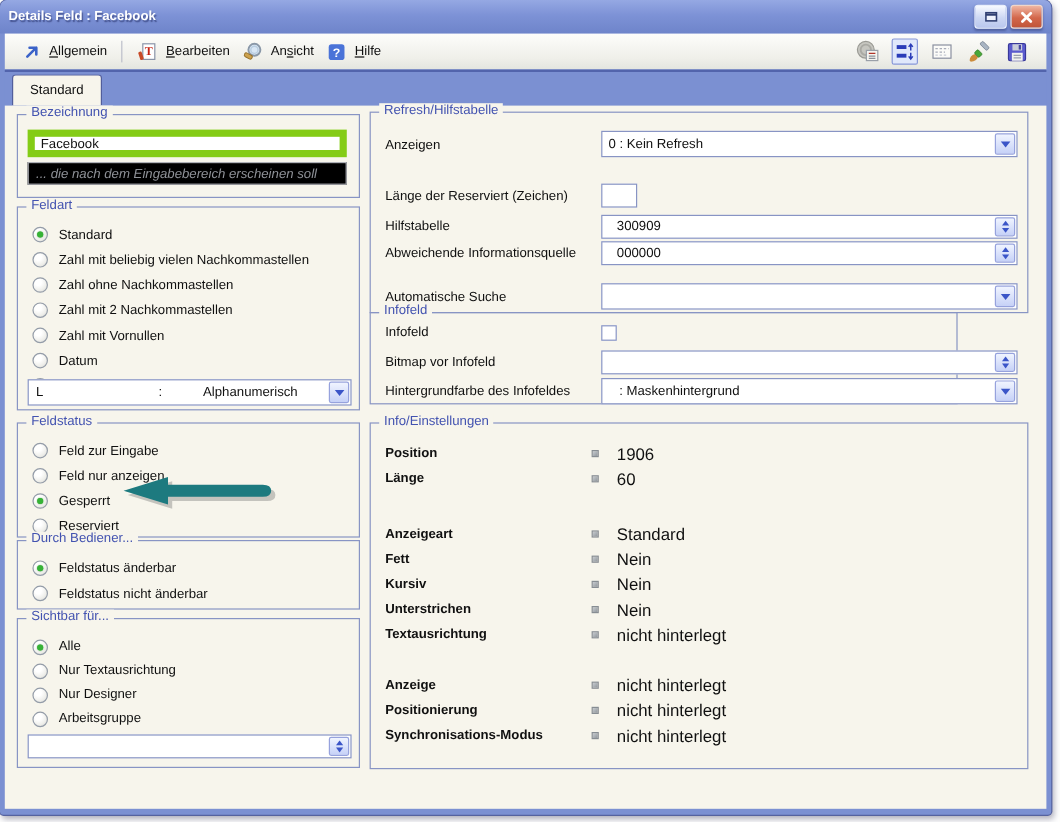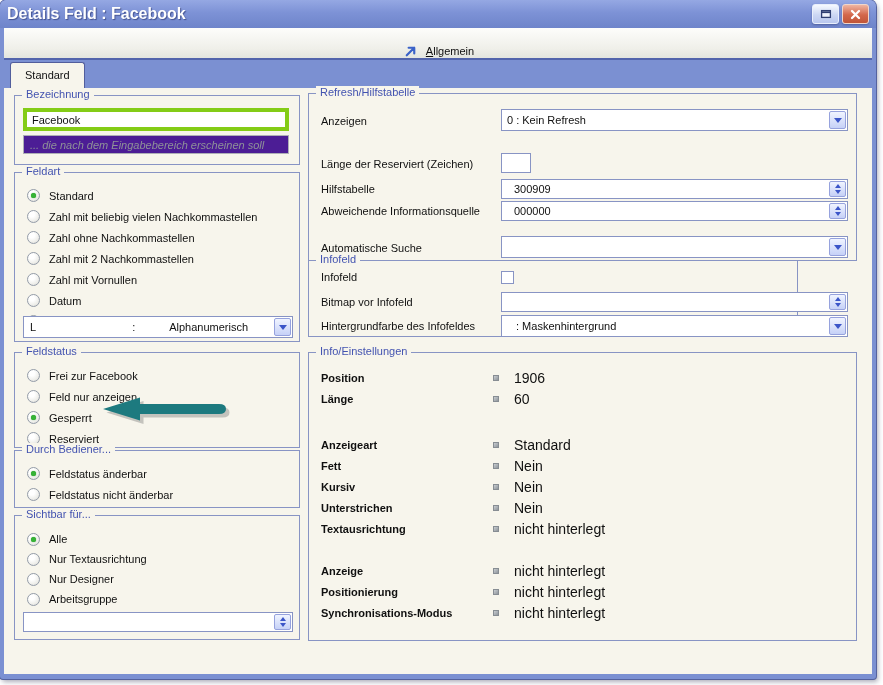--- a/index.html
+++ b/index.html
@@ -9,33 +9,33 @@
   .window { position:absolute; left:0; top:0; width:876px; height:679px;
     background:#7b90d2; border-radius:7px 7px 3px 3px;
     box-shadow: 0 0 0 1px #55629f, 2px 3px 5px rgba(70,70,100,.45); }
 
   
   .titlebar { position:absolute; left:0; top:0; right:0; height:28px;
     border-radius:6px 6px 0 0;
     background:linear-gradient(#95a8e3, #7d92d6 40%, #played 60%, #6e84ca);
     background:linear-gradient(#95a8e3, #7d92d6 45%, #6e84ca);
     display:flex; align-items:center; padding:0 7px; }
-  .title { flex:1; color:#fff; font-weight:bold; font-size:16px;
+  .title { flex:1; color:#fff; font-weight:bold; font-size:11px;
     text-shadow:1px 1px 1px rgba(25,35,90,.55); white-space:nowrap; }
   .tb-btn { width:27px; height:20px; border-radius:3px; margin-left:3px;
     display:flex; align-items:center; justify-content:center; cursor:default; }
   .btn-min { background:linear-gradient(#f6f9ff,#ccd7f3 55%,#b9c7ee);
     border:1px solid #e9effc; box-shadow:0 1px 2px rgba(20,30,80,.35); }
   .btn-close { background:linear-gradient(#efb5a2,#d3674b 55%,#c05538);
     border:1px solid #f0d6ca; box-shadow:0 1px 2px rgba(20,30,80,.35); }
 
   
   .toolbar { position:absolute; left:4px; top:28px; right:4px; height:30px;
     background:linear-gradient(#fdfdfb,#efefe9 70%,#e3e5df);
-    display:flex; align-items:center; padding:12px 8px;flex-direction:column; }
+    display:flex; align-items:center; padding:0 8px; }
   .menu-item { display:flex; align-items:center; gap:6px; padding:2px 5px; font-size:11px; color:#101010; cursor:default; }
   .menu-item .mi { display:flex; width:18px; height:18px; align-items:center; justify-content:center; }
   .separator { width:1px; height:18px; background:#bcbfca; margin:0 7px; }
   .toolbar-right { margin-left:auto; display:flex; align-items:center; gap:9px; padding-right:6px; }
   .tbi { width:22px; height:22px; display:flex; align-items:center; justify-content:center; border:1px solid transparent; }
   .tbi.pressed { background:#e0e8fb; border:1px solid #8898d8; border-radius:2px; }
 
   
   .tabstrip { position:absolute; left:4px; top:58px; right:4px; height:30px;
     background:#7b90d2; border-top:2px solid #5264ac; }
@@ -64,22 +64,22 @@
   .fval { white-space:nowrap; }
   .combo-btn, .spin-btn { position:absolute; top:1px; right:1px; bottom:1px; width:17px;
     background:linear-gradient(#f0f4ff,#c6d1f7); border:1px solid #96a2dd; border-radius:2px;
     display:flex; flex-direction:column; align-items:center; justify-content:center; gap:2px; }
   .arrow-down { width:0; height:0; border-left:4px solid transparent; border-right:4px solid transparent; border-top:5px solid #3b55c8; }
   .arrow-up-s { width:0; height:0; border-left:3.5px solid transparent; border-right:3.5px solid transparent; border-bottom:4px solid #3b55c8; }
   .arrow-down-s { width:0; height:0; border-left:3.5px solid transparent; border-right:3.5px solid transparent; border-top:4px solid #3b55c8; }
 
   input.textbox { position:absolute; background:#fff; border:1px solid #8894c4;
     font-family:"Liberation Sans", sans-serif; font-size:11px; color:#101010; padding:0 5px; outline:none; }
-  input.focused-border { border:4px solid #84cc16; }
-  .hintbox { position:absolute; background:#4c1d95; border:1px solid #aeb0b6;
+  input.focused-border { border:6px solid #84cc16; }
+  .hintbox { position:absolute; background:#000000; border:1px solid #aeb0b6;
     font-size:11px; font-style:italic; color:#8f9298; display:flex; align-items:center; padding:0 6px; white-space:nowrap; overflow:hidden; }
 
   .checkbox { position:absolute; width:13px; height:13px; background:#fff; border:1px solid #8894c4; }
 
   .flabel { position:absolute; left:12px; font-size:11px; color:#101010; white-space:nowrap;text-align:right; }
 
   .info-rows { position:absolute; left:12px; top:14px; right:8px; }
   .info-row { display:flex; align-items:center; height:21px; }
   .info-row .ilabel { width:172px; font-size:11px; color:#101010;font-weight:bold; }
   .bullet { width:6px; height:6px; background:linear-gradient(135deg,#c9cdd1,#8f959b); border:1px solid #878d93; margin-right:15px; flex:0 0 auto; }
@@ -248,21 +248,21 @@
               <span class="arrow-down"></span>
             </span>
       </div>
     </div>
 
     <div class="group" style="left:10px;top:264px;width:286px;height:96px">
       <span class="legend">Feldstatus</span>
       <div class="rows">
         <div class="radio-row">
           <span class="radio"></span>
-          <span class="txt">Frei zur Facebook</span>
+          <span class="txt">Feld zur Eingabe</span>
         </div>
         <div class="radio-row">
           <span class="radio"></span>
           <span class="txt">Feld nur anzeigen</span>
         </div>
         <div class="radio-row">
           <span class="radio checked"></span>
           <span class="txt">Gesperrt</span>
         </div>
         <div class="radio-row">

